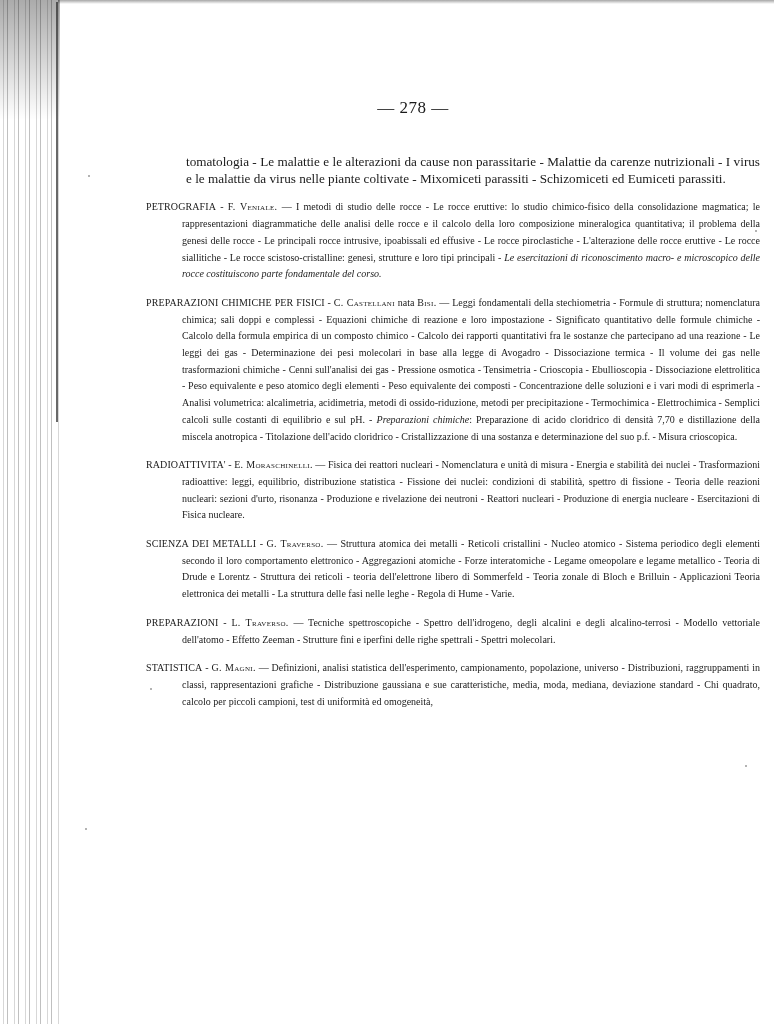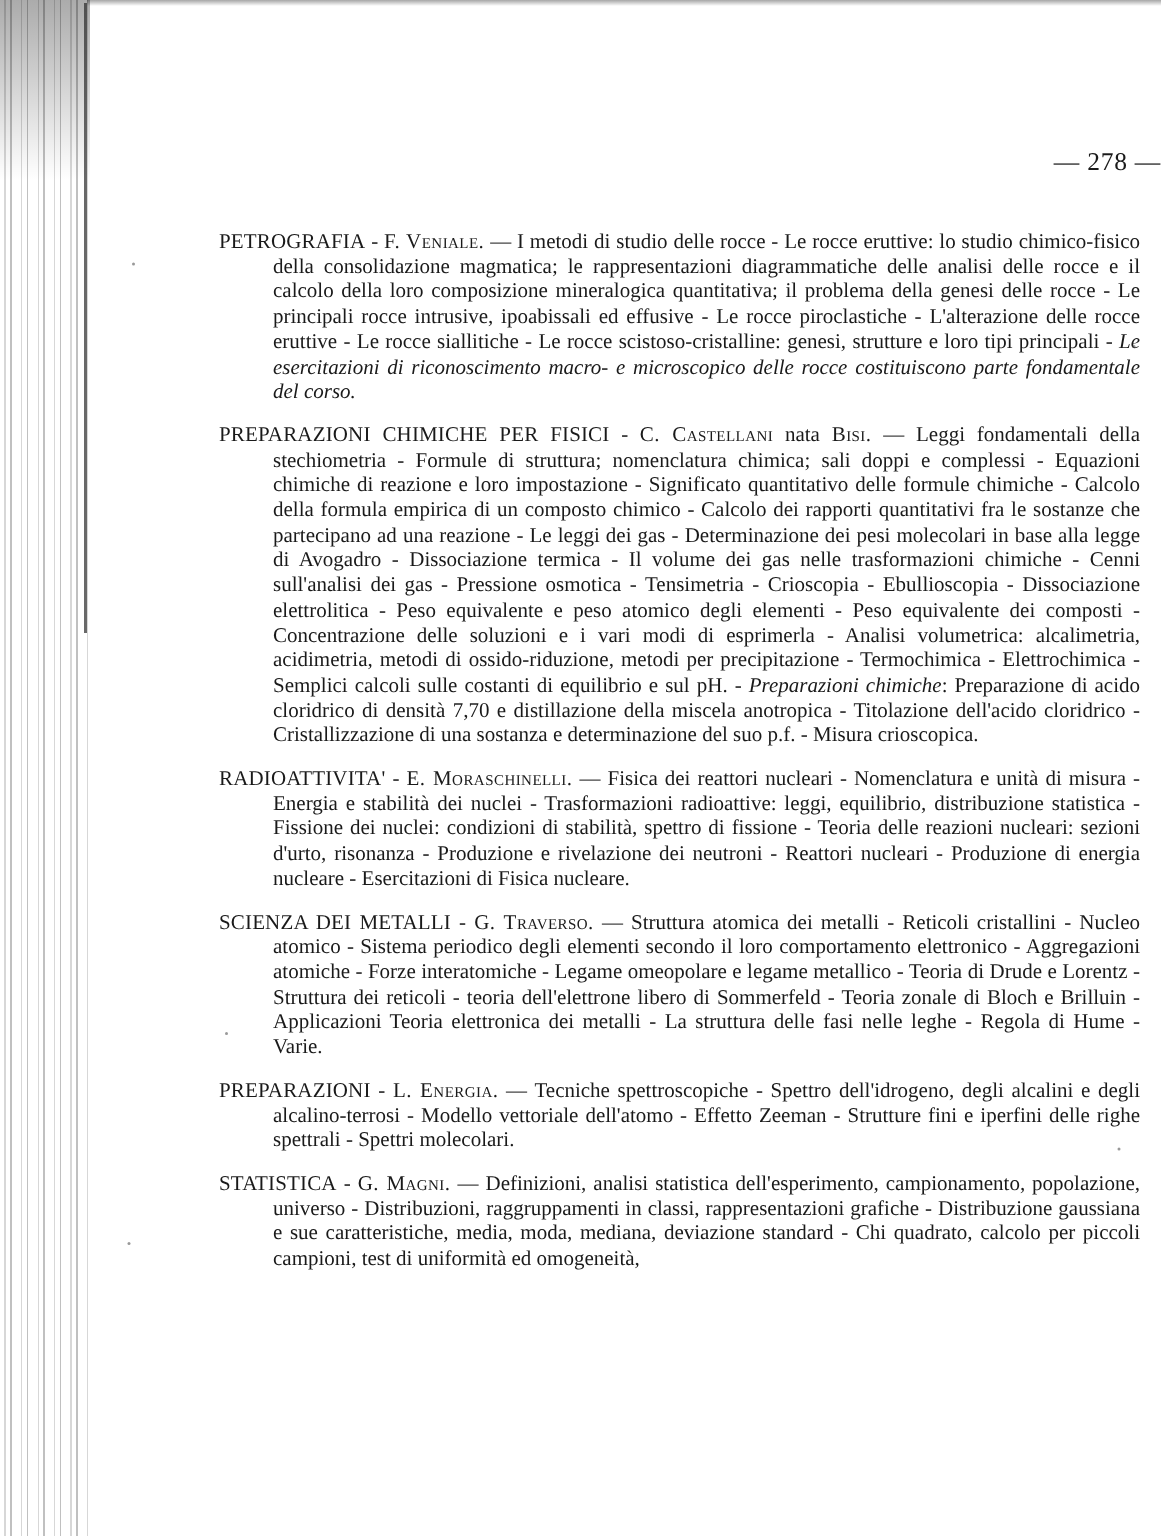--- a/index.html
+++ b/index.html
@@ -54,41 +54,41 @@
       top: 0;
       width: 716px;
       height: 4px;
       background: linear-gradient(180deg, rgba(0,0,0,0.35), rgba(0,0,0,0));
     }
     .page-number {
       position: absolute;
       top: 98px;
       left: 0;
       width: 774px;
-      text-align: right;
+      text-align: center;
       font-size: 17px;
       letter-spacing: 0.5px;
       padding-left: 52px;
       box-sizing: border-box;
     }
     .content {
       position: absolute;
       left: 146px;
       top: 154px;
       width: 614px;
     }
     .continuation {
       font-size: 13.2px;
       line-height: 16.7px;
       padding-left: 40px;
       text-align: justify;
       margin: 0 0 12px 0;
     }
     .entry {
-      font-size: 14px;
+      font-size: 10px;
       line-height: 16.7px;
       text-align: justify;
       padding-left: 36px;
       text-indent: -36px;
       margin: 0 0 12px 0;
     }
     .entry-title {
       font-weight: normal;
       letter-spacing: 0.1px;
     }
@@ -113,39 +113,40 @@
 
 <div class="binding"></div>
 <div class="binding-top"></div>
 <div class="binding-edge"></div>
 <div class="top-edge"></div>
 
 <div class="page-number">— 278 —</div>
 
 <div class="content">
 
+  <p class="continuation">tomatologia - Le malattie e le alterazioni da cause non parassitarie - Malattie da carenze nutrizionali - I virus e le malattie da virus nelle piante coltivate - Mixomiceti parassiti - Schizomiceti ed Eumiceti parassiti.</p>
 
   <p class="entry">
     <span class="entry-title">PETROGRAFIA</span><span> - </span><span class="author">F. Veniale.</span><span> — </span><span>I metodi di studio delle rocce - Le rocce eruttive: lo studio chimico-fisico della consolidazione magmatica; le rappresentazioni diagrammatiche delle analisi delle rocce e il calcolo della loro composizione mineralogica quantitativa; il problema della genesi delle rocce - Le principali rocce intrusive, ipoabissali ed effusive - Le rocce piroclastiche - L'alterazione delle rocce eruttive - Le rocce siallitiche - Le rocce scistoso-cristalline: genesi, strutture e loro tipi principali - </span><span class="italic">Le esercitazioni di riconoscimento macro- e microscopico delle rocce costituiscono parte fondamentale del corso.</span>
   </p>
 
   <p class="entry">
     <span class="entry-title">PREPARAZIONI CHIMICHE PER FISICI</span><span> - </span><span class="author">C. Castellani</span> <span>nata</span> <span class="author">Bisi.</span><span> — </span><span>Leggi fondamentali della stechiometria - Formule di struttura; nomenclatura chimica; sali doppi e complessi - Equazioni chimiche di reazione e loro impostazione - Significato quantitativo delle formule chimiche - Calcolo della formula empirica di un composto chimico - Calcolo dei rapporti quantitativi fra le sostanze che partecipano ad una reazione - Le leggi dei gas - Determinazione dei pesi molecolari in base alla legge di Avogadro - Dissociazione termica - Il volume dei gas nelle trasformazioni chimiche - Cenni sull'analisi dei gas - Pressione osmotica - Tensimetria - Crioscopia - Ebullioscopia - Dissociazione elettrolitica - Peso equivalente e peso atomico degli elementi - Peso equivalente dei composti - Concentrazione delle soluzioni e i vari modi di esprimerla - Analisi volumetrica: alcalimetria, acidimetria, metodi di ossido-riduzione, metodi per precipitazione - Termochimica - Elettrochimica - Semplici calcoli sulle costanti di equilibrio e sul pH. - </span><span class="italic">Preparazioni chimiche</span><span>: Preparazione di acido cloridrico di densità 7,70 e distillazione della miscela anotropica - Titolazione dell'acido cloridrico - Cristallizzazione di una sostanza e determinazione del suo p.f. - Misura crioscopica.</span>
   </p>
 
   <p class="entry">
     <span class="entry-title">RADIOATTIVITA'</span><span> - </span><span class="author">E. Moraschinelli.</span><span> — </span><span>Fisica dei reattori nucleari - Nomenclatura e unità di misura - Energia e stabilità dei nuclei - Trasformazioni radioattive: leggi, equilibrio, distribuzione statistica - Fissione dei nuclei: condizioni di stabilità, spettro di fissione - Teoria delle reazioni nucleari: sezioni d'urto, risonanza - Produzione e rivelazione dei neutroni - Reattori nucleari - Produzione di energia nucleare - Esercitazioni di Fisica nucleare.</span>
   </p>
 
   <p class="entry">
     <span class="entry-title">SCIENZA DEI METALLI</span><span> - </span><span class="author">G. Traverso.</span><span> — </span><span>Struttura atomica dei metalli - Reticoli cristallini - Nucleo atomico - Sistema periodico degli elementi secondo il loro comportamento elettronico - Aggregazioni atomiche - Forze interatomiche - Legame omeopolare e legame metallico - Teoria di Drude e Lorentz - Struttura dei reticoli - teoria dell'elettrone libero di Sommerfeld - Teoria zonale di Bloch e Brilluin - Applicazioni Teoria elettronica dei metalli - La struttura delle fasi nelle leghe - Regola di Hume - Varie.</span>
   </p>
 
   <p class="entry">
-    <span class="entry-title">PREPARAZIONI</span><span> - </span><span class="author">L. Energia.</span><span> — </span><span>Tecniche spettroscopiche - Spettro dell'idrogeno, degli alcalini e degli alcalino-terrosi - Modello vettoriale dell'atomo - Effetto Zeeman - Strutture fini e iperfini delle righe spettrali - Spettri molecolari.</span>
+    <span class="entry-title">PREPARAZIONI</span><span> - </span><span class="author">L. Traverso.</span><span> — </span><span>Tecniche spettroscopiche - Spettro dell'idrogeno, degli alcalini e degli alcalino-terrosi - Modello vettoriale dell'atomo - Effetto Zeeman - Strutture fini e iperfini delle righe spettrali - Spettri molecolari.</span>
   </p>
 
   <p class="entry">
     <span class="entry-title">STATISTICA</span><span> - </span><span class="author">G. Magni.</span><span> — </span><span>Definizioni, analisi statistica dell'esperimento, campionamento, popolazione, universo - Distribuzioni, raggruppamenti in classi, rappresentazioni grafiche - Distribuzione gaussiana e sue caratteristiche, media, moda, mediana, deviazione standard - Chi quadrato, calcolo per piccoli campioni, test di uniformità ed omogeneità,</span>
   </p>
 
 </div>
 
 <div class="speck" style="left:88px;top:175px;"></div>
 <div class="speck" style="left:755px;top:230px;"></div>

